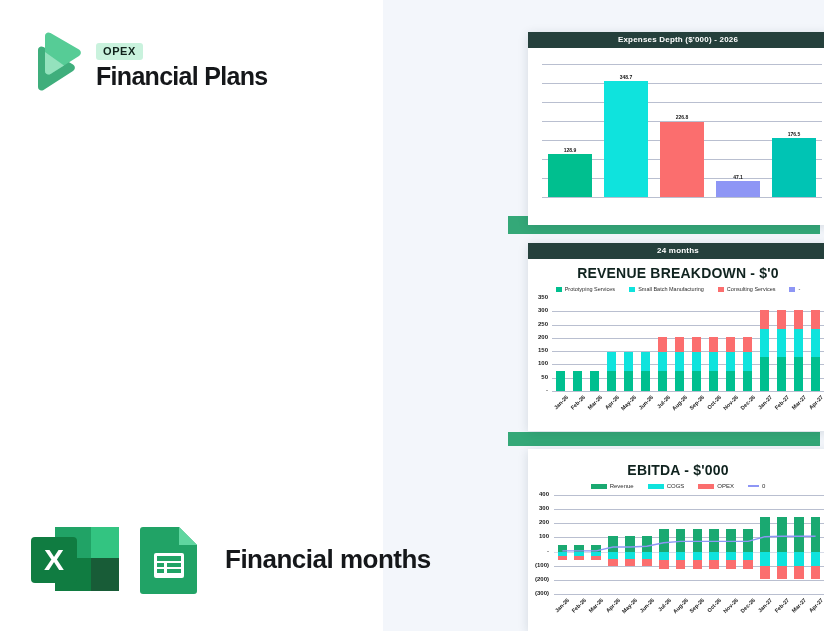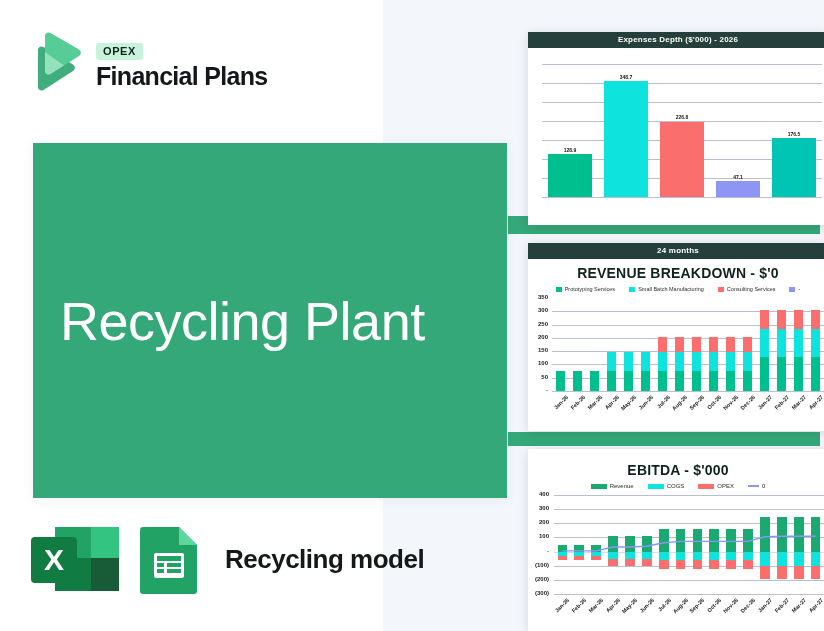--- a/index.html
+++ b/index.html
@@ -106,23 +106,20 @@
         <path d="M17 6 L17 41 C17 44 20 45.5 22.5 44 L51 26 C53.5 24.5 53.5 21 51 19.5 L22.5 3 C20 1.5 17 3 17 6 Z" fill="#56cc96"></path>
         <path d="M17 22 L17 41 C17 44 20 45.5 22.5 44 L36 35.5 Z" fill="#9fe5c4" opacity="0.85"></path>
       </svg>
     </div>
     <div class="badge-row">
       <span class="ready-badge">OPEX</span>
       <div class="brand-name">Financial Plans</div>
     </div>
   </div>
 
-  <div class="title-block">
-    <div class="title-text">Recycling Plant</div>
-  </div>
 
   <div class="footer">
     <div class="xls-icon">
       <svg viewBox="0 0 96 72" width="96" height="72">
         <rect x="28" y="4" width="36" height="31" fill="#21a366"></rect>
         <rect x="64" y="4" width="28" height="31" fill="#33c481"></rect>
         <rect x="28" y="35" width="36" height="33" fill="#107c41"></rect>
         <rect x="64" y="35" width="28" height="33" fill="#185c37"></rect>
         <rect x="4" y="14" width="46" height="46" rx="4" fill="#107c41"></rect>
         <text x="27" y="47" font-family="'Liberation Sans',sans-serif" font-size="30" font-weight="700" fill="#ffffff" text-anchor="middle">X</text>
@@ -133,21 +130,21 @@
         <path d="M6 4 h36 l18 18 v46 a3 3 0 0 1 -3 3 h-51 a3 3 0 0 1 -3 -3 v-61 a3 3 0 0 1 3 -3 z" fill="#21a366"></path>
         <path d="M42 4 l18 18 h-18 z" fill="#5fd69f"></path>
         <rect x="17" y="30" width="30" height="25" rx="2" fill="#ffffff"></rect>
         <rect x="20" y="33" width="24" height="5" fill="#21a366"></rect>
         <rect x="20" y="40" width="7" height="4" fill="#21a366"></rect>
         <rect x="30" y="40" width="14" height="4" fill="#21a366"></rect>
         <rect x="20" y="46" width="7" height="4" fill="#21a366"></rect>
         <rect x="30" y="46" width="14" height="4" fill="#21a366"></rect>
       </svg>
     </div>
-    <div class="footer-label">Recycling model</div>
+    <div class="footer-label">Financial months</div>
   </div>
 
   <div class="green-bar" id="gbar-1"></div>
   <div class="green-bar" id="gbar-2"></div>
 
   <div class="card" id="card-expenses">
     <div class="card-hdr">Expenses Depth ($'000) - 2026</div>
     <div class="plot" id="plot-expenses" style="height:163px;">
         <div class="gridline" style="top: 16px; left: 14px; right: 6px;"></div>
         <div class="gridline" style="top: 35px; left: 14px; right: 6px;"></div>

